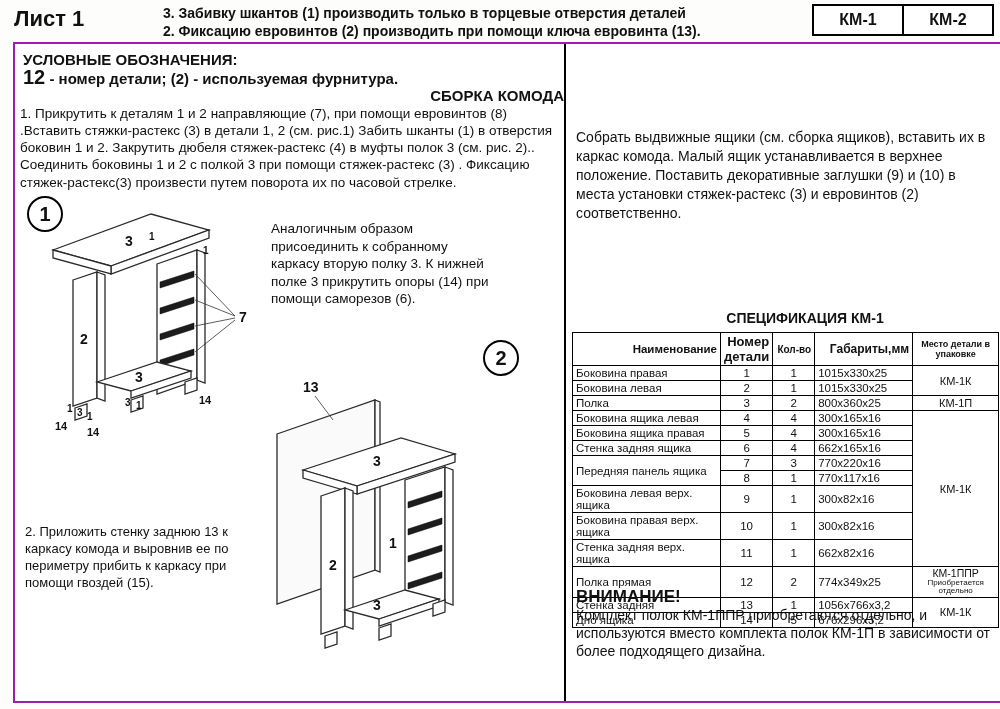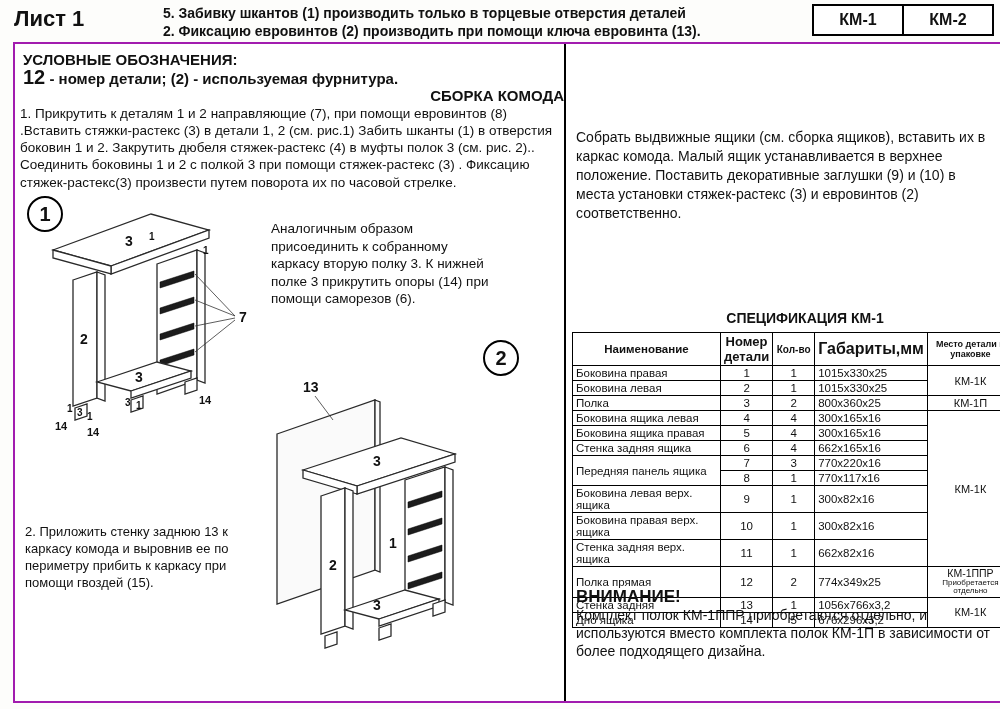--- a/index.html
+++ b/index.html
@@ -40,39 +40,39 @@
   .lbl-md { font-size:11px; }
   .part { fill:#ffffff; stroke:#2a2a2a; stroke-width:1.3; }
   .sheet { fill:#fafafa; stroke:#2a2a2a; stroke-width:1.3; }
   .rail { fill:#1c1c1c; stroke:#000; stroke-width:0.5; }
   .leader { stroke:#333; stroke-width:0.8; fill:none; }
   
   .drawers-note { position:absolute; left:10px; top:84px; width:418px; font-size:14px; line-height:1.35; }
   .spec-title { position:absolute; left:0; top:266px; width:100%; text-align:center; font-size:14px; font-weight:bold; }
   .spec-table { position:absolute; left:6px; top:288px; border-collapse:collapse; font-size:11.5px; background:#fff; }
   .spec-table td, .spec-table th { border:1px solid #000; padding:1px 3px; vertical-align:middle; }
-  .spec-table th { text-align:center; font-weight:bold; }
+  .spec-table th { text-align:right; font-weight:bold; }
   .h-name { width:148px; font-size:11.5px; }
   .h-num  { width:48px; font-size:13px;margin-left:32px; }
   .h-qty  { width:42px; font-size:10px; }
-  .h-dim  { width:98px; font-size:16px; }
+  .h-dim  { width:98px; font-size:12px; }
   .h-pl   { width:86px; font-size:9px; text-align:center !important; }
   .c { text-align:center; }
   .place { text-align:center; font-size:11px; }
   .place-main { font-size:10.5px; line-height:1.05; }
   .place-sub  { font-size:8px; line-height:1.05; }
   .attention-title { position:absolute; left:10px; top:543px; font-size:17px; font-weight:bold; }
   .attention-text  { position:absolute; left:10px; top:562px; width:420px; font-size:14px; line-height:1.3; }
 </style>
 </head>
 <body>
 
 <div class="sheet-title">Лист 1</div>
 <div class="top-notes">
-  <div>5. Забивку шкантов (1) производить только в торцевые отверстия деталей</div>
+  <div>3. Забивку шкантов (1) производить только в торцевые отверстия деталей</div>
   <div>2. Фиксацию евровинтов (2) производить при помощи ключа евровинта (13).</div>
 </div>
 <div class="model-boxes">
   <div class="model-cell">КМ-1</div>
   <div class="model-cell">КМ-2</div>
 </div>
 
 <div class="main">
 
   <div class="left-panel">

